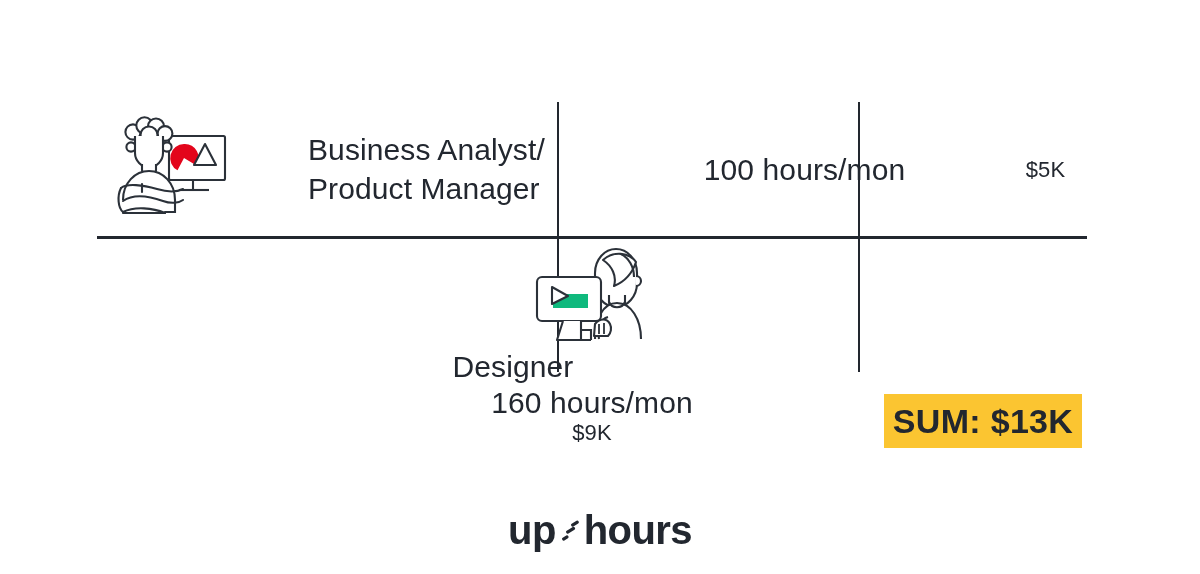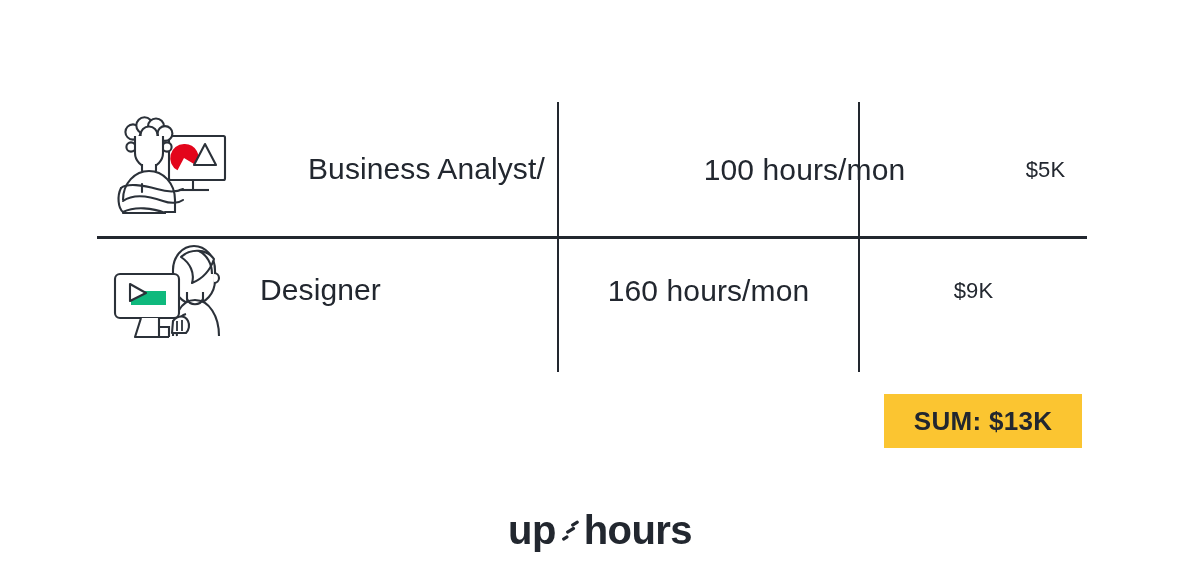--- a/index.html
+++ b/index.html
@@ -27,21 +27,21 @@
 
   .table-row {
     position: absolute;
     left: 0;
     width: 100%;
     height: 135px;
     display: flex;
     align-items: center;
   }
   .row-0 { top: 0; gap: 48px; }
-  .row-1 { top: 121px; }
+  .row-1 { top: 138px; flex-direction: column; }
 
   
   .row-divider {
     position: absolute;
     left: 0;
     top: 134px;
     width: 990px;
     height: 3px;
     background: #22272F;
   }
@@ -101,21 +101,21 @@
   .sum-badge {
     position: absolute;
     left: 884px;
     top: 394px;
     width: 198px;
     height: 54px;
     background: #FBC531;
     display: flex;
     align-items: center;
     justify-content: center;
-    font-size: 26px;
+    font-size: 34px;
     font-weight: bold;
     letter-spacing: 0.3px;
     color: #22272F;
   }
 
   
   .logo {
     position: absolute;
     left: 0;
     top: 508px;
@@ -185,20 +185,21 @@
           <path d="M10 74 c-4 8 -3 20 2 24" fill="none" stroke="#2B3139" stroke-width="2.1" stroke-linecap="round"></path>
           <path d="M31 70 v8" stroke="#2B3139" stroke-width="2.1" stroke-linecap="round"></path>
           <path d="M64 86 v12 h-10" stroke="#2B3139" stroke-width="2.1" stroke-linecap="round"></path>
           <path d="M54 99 H12" stroke="#2B3139" stroke-width="2.1" stroke-linecap="round"></path>
         </svg>
       </span>
     </div>
 
     <div class="cell-role">
       <span class="role-line">Business Analyst/</span>
+      <span class="role-line">Product Manager</span>
     </div>
 
     <div class="cell-hours">100 hours/mon</div>
     <div class="cell-price">$5K</div>
   </div>
 
   <div class="table-row row-1">
 
     <div class="cell-icon">
       <span>

